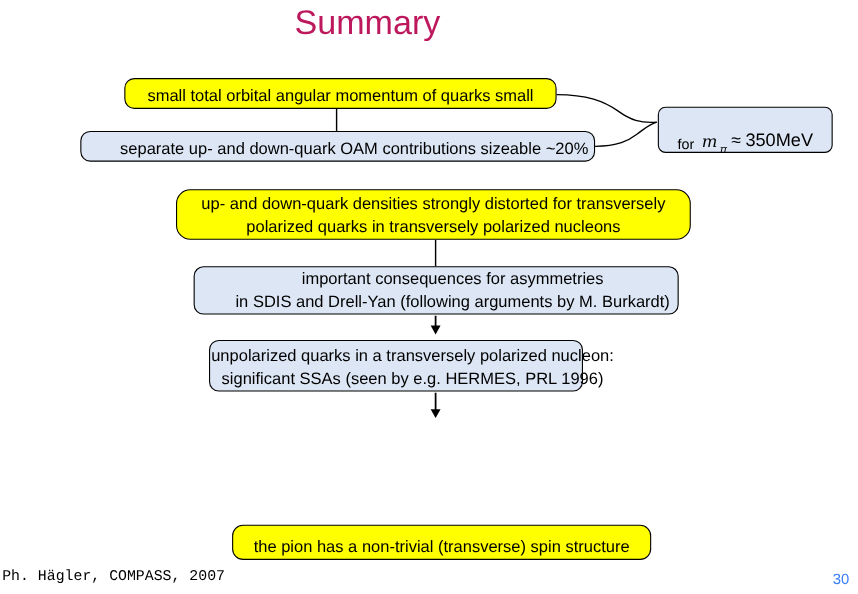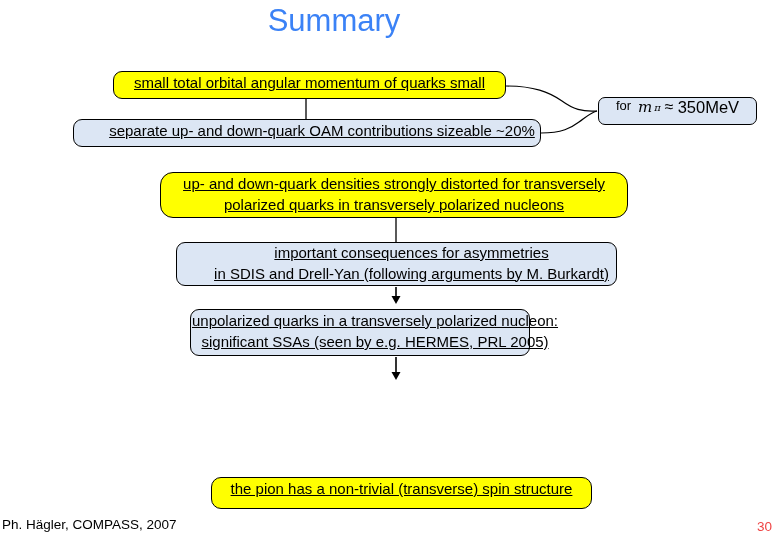--- a/index.html
+++ b/index.html
@@ -2,49 +2,49 @@
 <html style="--bg: #ffffff; --yellow: #ffff00; --lightblue: #dce6f4; --line: #000000;"><head>
 <meta charset="utf-8">
 <style>
   html,body{margin:0;padding:0;background:#888;}
   .slide{
     position:relative;width:780px;height:540px;background:var(--bg,#ffffff);
     font-family:"Liberation Sans","DejaVu Sans",sans-serif;color:#000;overflow:hidden;
   }
   .title{
     position:absolute;left:0;top:3px;width:668px;text-align:center;
-    font-size:31px;letter-spacing:0px;color:#3b82f6;
+    font-size:31px;letter-spacing:0px;color:#be185d;
   }
   .box{
     position:absolute;box-sizing:border-box;border:1.3px solid var(--line,#000);
-    display:flex;flex-direction:column;justify-content:flex-start;align-items:center;
-    font-size:15px;line-height:21px;text-align:center;text-decoration:underline;
+    display:flex;flex-direction:column;justify-content:flex-end;align-items:center;
+    font-size:15px;line-height:21px;text-align:center;
   }
   .box .ln{white-space:nowrap;}
   .yellow{background:var(--yellow,#ffff00);border-radius:10px;}
   .blue{background:var(--lightblue,#dce6f4);border-radius:9px;padding-left:30px;}
   .box1{left:113px;top:71px;width:393px;height:28px;border-radius:9px;}
   .box2{left:73px;top:119px;width:468px;height:28px;}
   .box3{left:160px;top:172px;width:468px;height:46px;border-radius:13px;}
   .box4{left:176px;top:242px;width:441px;height:44px;line-height:20.5px;}
   .box5{left:190px;top:309px;width:340px;height:47px;line-height:21px;}
   .box6{left:110px;top:383px;width:574px;height:65px;font-size:14.6px;line-height:20px;border-radius:12px;}
   .box7{left:211px;top:477px;width:381px;height:32px;}
   .forbox{
-    position:absolute;left:598px;top:97px;width:159px;height:28px;box-sizing:border-box;
+    position:absolute;left:598px;top:97px;width:159px;height:42px;box-sizing:border-box;
     background:var(--lightblue,#dce6f4);border:1.3px solid var(--line,#000);border-radius:7px;
-    display:flex;justify-content:center;align-items:flex-start;gap:2px;white-space:nowrap;
+    display:flex;justify-content:center;align-items:flex-end;gap:2px;white-space:nowrap;
   }
   .forbox .pref{font-size:13px;margin-right:5px;}
   .forbox .sym{font-family:"DejaVu Serif","Liberation Serif",serif;font-style:italic;font-size:15px;}
   .forbox .sub{font-family:"DejaVu Serif","Liberation Serif",serif;font-style:italic;font-size:10px;vertical-align:-3px;position:relative;top:4px;}
   .forbox .rel{font-size:16px;margin:0 2px;}
   .forbox .val{font-family:Liberation Sans, sans-serif;font-size:16.5px;}
-  .footer{position:absolute;left:2px;top:517px;font-size:13.5px;}
-  .pagenum{position:absolute;right:8px;top:519px;font-size:13.5px;color:#ef4444;}
+  .footer{position:absolute;left:2px;top:517px;font-size:13.5px;font-family:Liberation Mono, monospace;}
+  .pagenum{position:absolute;right:8px;top:519px;font-size:13.5px;color:#3b82f6;}
   svg.overlay{position:absolute;left:0;top:0;pointer-events:none;}
 </style>
 </head>
 <body>
 
 <div class="slide">
 
   <div class="title">Summary</div>
 
   <svg class="overlay" width="780" height="540" viewBox="0 0 780 540">
@@ -83,21 +83,21 @@
     <div class="ln">in SDIS and Drell-Yan (following arguments by M. Burkardt)</div>
   </div>
 
   <div class="box yellow box3">
     <div class="ln">up- and down-quark densities strongly distorted for transversely</div>
     <div class="ln">polarized quarks in transversely polarized nucleons</div>
   </div>
 
   <div class="box blue box5">
     <div class="ln">unpolarized quarks in a transversely polarized nucleon:</div>
-    <div class="ln">significant SSAs (seen by e.g. HERMES, PRL 2005)</div>
+    <div class="ln">significant SSAs (seen by e.g. HERMES, PRL 1996)</div>
   </div>
 
 
   <div class="box yellow box7">
     <div class="ln">the pion has a non-trivial (transverse) spin structure</div>
   </div>
 
   <div class="footer">Ph. Hägler, COMPASS, 2007</div>
   <div class="pagenum">30</div>
 

